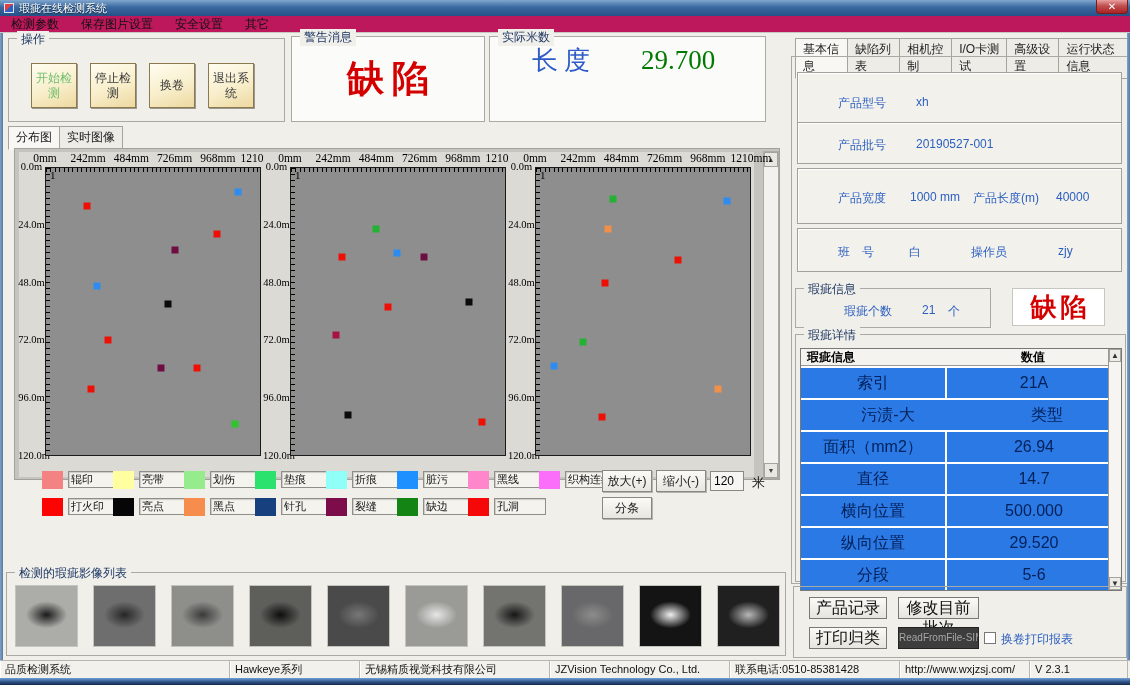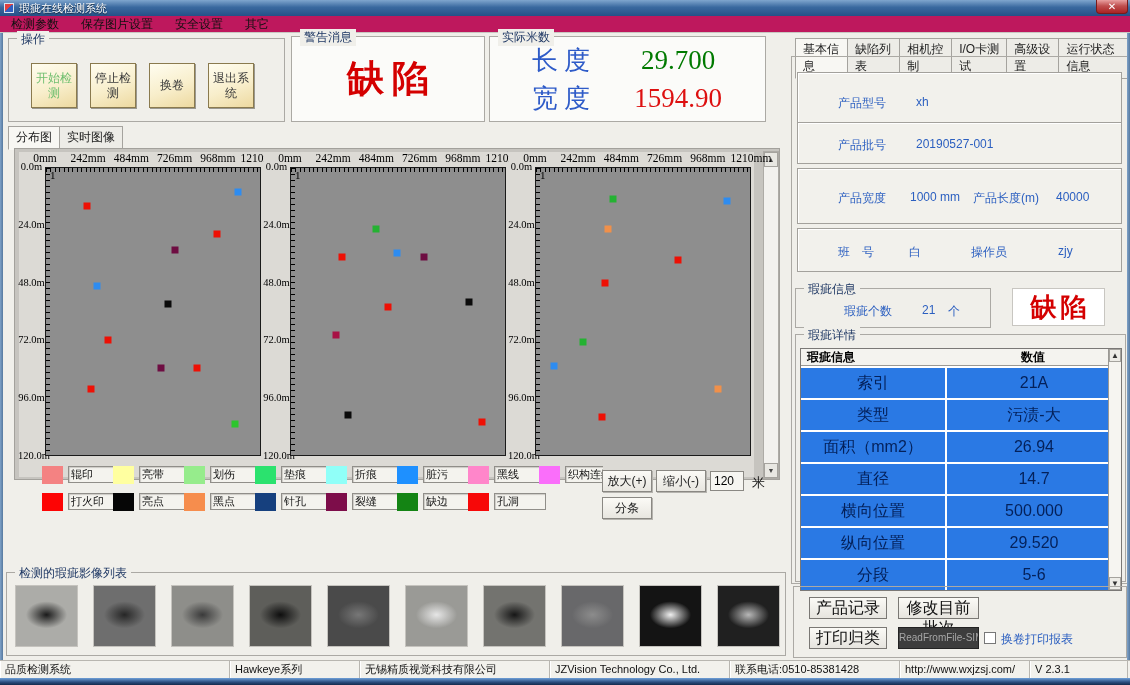--- a/index.html
+++ b/index.html
@@ -77,21 +77,21 @@
     background:repeating-linear-gradient(180deg,#000 0 1px,transparent 1px 6px); }
   .pt { position:absolute; width:7px; height:7px; transform:translate(-50%,-50%); }
   .vscroll { position:absolute; left:748px; top:2px; width:16px; height:328px;
     background:#F2F1EE; border:1px solid #ADABA6; }
   .varrow { position:absolute; left:0; width:14px; height:15px; background:#E8E7E2;
     border:1px solid #A5A39E; font-size:7px; color:#444; text-align:center; line-height:14px; }
 
   
   .legend { position:absolute; left:28px; top:466px; width:575px; height:54px; overflow:hidden; }
   .lrow { display:flex; height:27px; }
-  .litem { width:71px; display:flex; flex:none;padding-left:14px; }
+  .litem { width:71px; display:flex; align-items:center; flex:none;padding-left:14px; }
   .swatch { width:21px; height:18px; flex:none; }
   .lbox { margin-left:5px; width:52px; height:17px; flex:none; background:#F4F3EE;
     border:1px solid #908E89; box-shadow:inset 1px 1px 1px #CCCAC5; font-size:11px;
     line-height:15px; padding-left:2px; overflow:hidden; white-space:nowrap; color:#111; }
   .zoombtn { position:absolute; width:50px; height:22px; background:linear-gradient(180deg,#FBFAF6,#E8E6E0);
     border:1px solid #8A8883; text-align:center; line-height:20px; font-size:12px; box-shadow:1px 1px 0 #B5B3AE; }
   .meter-input { position:absolute; left:710px; top:471px; width:34px; height:20px;
     border:1px solid #8A8883; background:#F6F5F1; font-size:12px; padding:1px 3px;
     font-family:"Liberation Sans",sans-serif; }
   .meter-unit { position:absolute; left:752px; top:474px; font-size:13px; color:#111; }
@@ -173,24 +173,20 @@
   <div class="group warnbox">
     <span class="gtitle">警告消息</span>
     <span class="warn-text">缺陷</span>
   </div>
 
   <div class="group metersbox">
     <span class="gtitle">实际米数</span>
     <div class="mrow" style="top:6px;">
       <span class="mlabel">长度</span>
       <span class="mvalue" style="color:#007A00;">29.700</span>
-    </div>
-    <div class="mrow" style="top:44px;">
-      <span class="mlabel">宽度</span>
-      <span class="mvalue" style="color:#DD1010;">1594.90</span>
     </div>
   </div>
 
   <div class="ltabs" id="left-tabs">
       <div class="tab active">分布图</div>
       <div class="tab">实时图像</div>
     </div>
 
   <div class="plots" id="plots">
     <div class="vscroll">
@@ -421,22 +417,22 @@
       <div class="dhead">
         <div class="dh1">瑕疵信息</div>
         <div class="dh2">数值</div>
       </div>
       <div id="defect-table-body">
           <div class="drow">
             <div class="dcell dc1">索引</div>
             <div class="dcell dc2">21A</div>
           </div>
           <div class="drow">
+            <div class="dcell dc2">污渍-大</div>
             <div class="dcell dc1">类型</div>
-            <div class="dcell dc2">污渍-大</div>
           </div>
           <div class="drow">
             <div class="dcell dc1">面积（mm2）</div>
             <div class="dcell dc2">26.94</div>
           </div>
           <div class="drow">
             <div class="dcell dc1">直径</div>
             <div class="dcell dc2">14.7</div>
           </div>
           <div class="drow">

